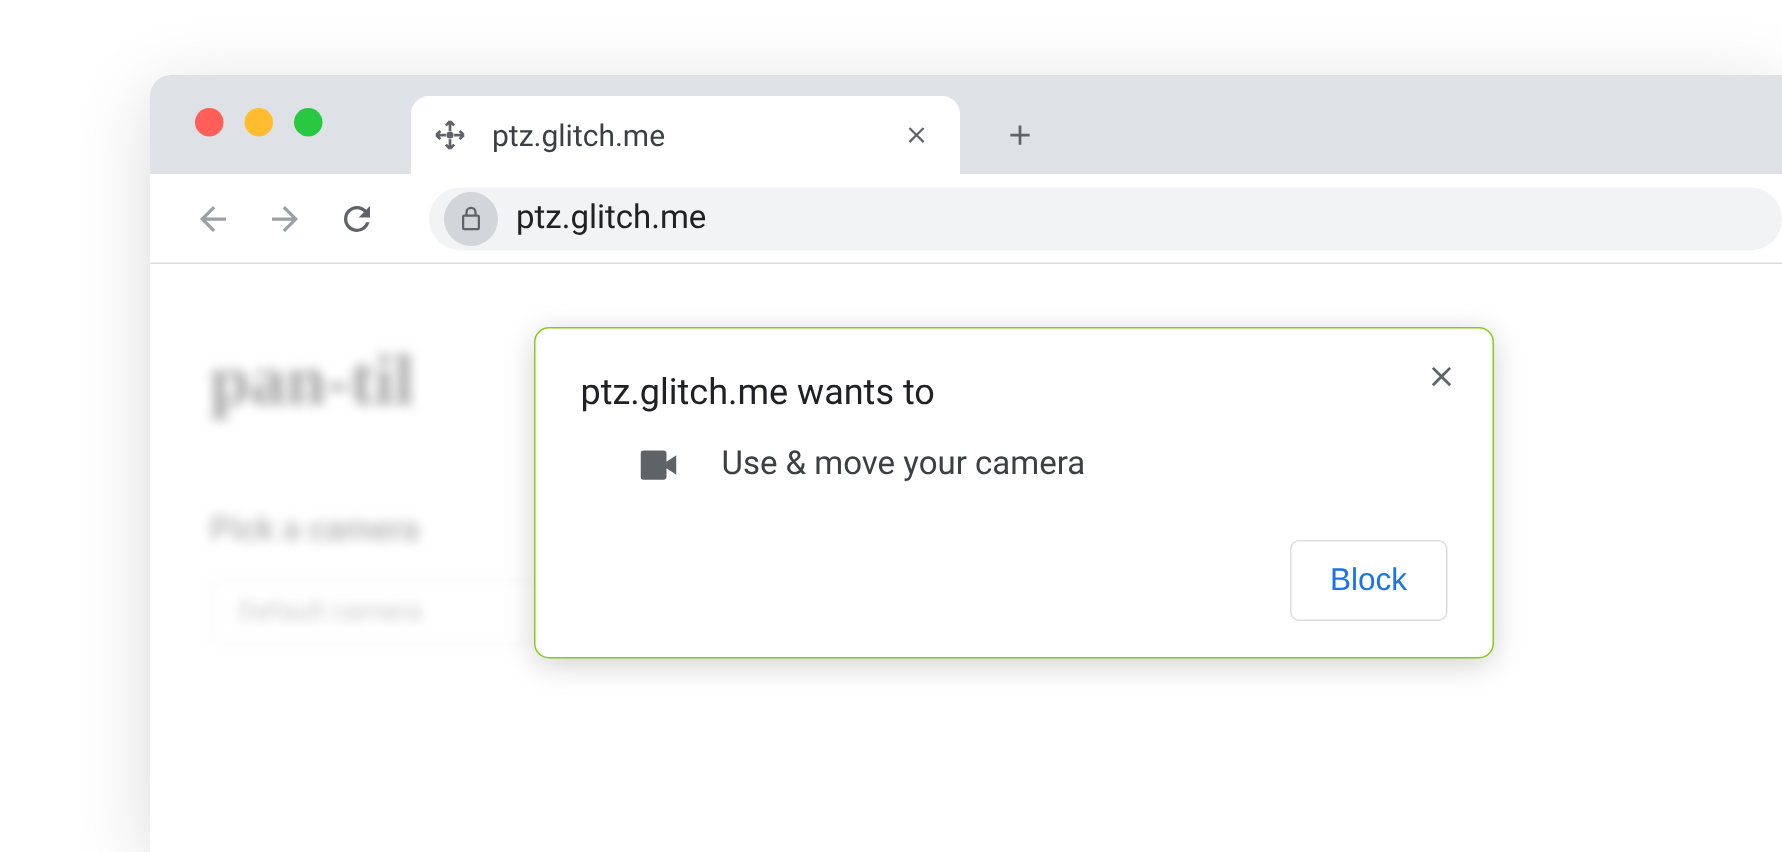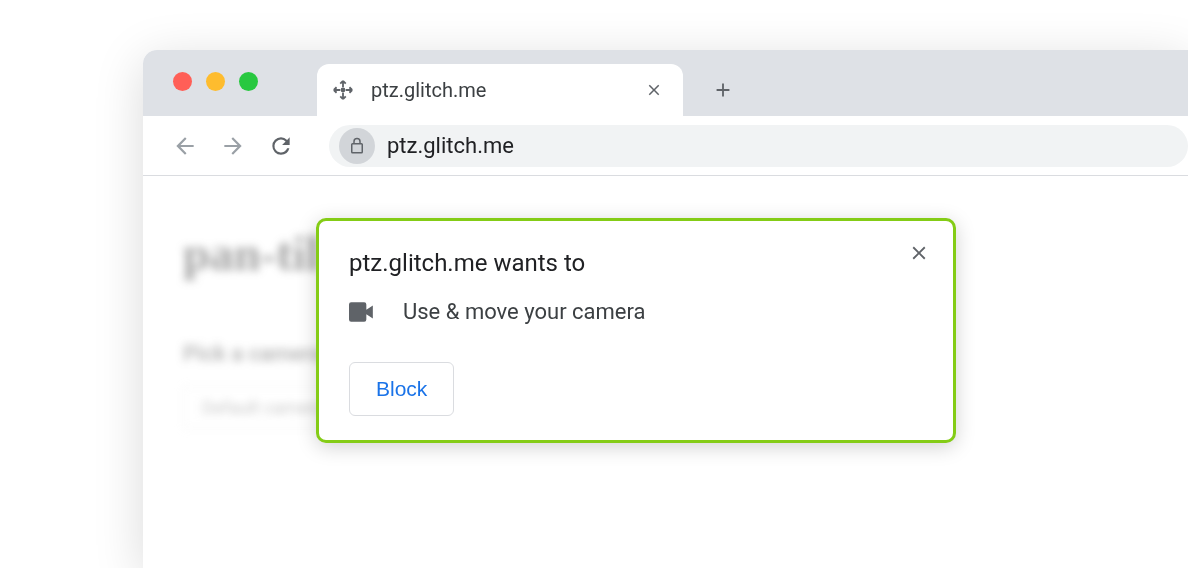--- a/index.html
+++ b/index.html
@@ -17,21 +17,20 @@
     }
     .window-shadow {
       position: absolute;
       left: 100px;
       top: 50px;
       right: 0;
       bottom: 0;
       box-shadow: 0 10px 50px rgba(0,0,0,0.15);
       border-radius: 14px 0 0 0;
       overflow: hidden;
-      margin-left: 43px;
     }
     .window-chrome {
       background: #fff;
       width: 100%;
       height: 100%;
     }
     .top-bar {
       height: 66px;
       background: #dee1e6;
       display: flex;
@@ -173,25 +172,25 @@
       border: 1px solid #ccc;
       border-radius: 4px;
       padding: 10px 18px;
       width: 240px;
       font-size: 18px;
       color: #4a4a4a;
       opacity: 0.3;
     }
     .permission-popup {
       position: absolute;
-      left: 316px;
+      left: 356px;
       top: 218px;
       width: 640px;
       background: #fff;
-      border: 3px solid #84cc16;
+      border: 1px solid #84cc16;
       border-radius: 10px;
       box-shadow: 0 4px 20px rgba(0,0,0,0.18);
       padding: 28px 30px 24px 30px;
       z-index: 100;
     }
     .popup-close {
       position: absolute;
       top: 20px;
       right: 22px;
       width: 24px;
@@ -205,34 +204,35 @@
     .popup-title {
       font-size: 24px;
       color: #202124;
       margin-bottom: 22px;
     }
     .popup-row {
       display: flex;
       align-items: center;
       gap: 28px;
       margin-bottom: 38px;
+      margin-left: 40px;
     }
     .popup-icon {
       width: 26px;
       height: 22px;
       color: #5f6368;
     }
     .popup-icon svg { width: 100%; height: 100%; fill: currentColor; }
     .popup-perm-text {
       font-size: 22px;
       color: #3c4043;
     }
     .popup-buttons {
       display: flex;
-      justify-content: space-between;
+      justify-content: flex-end;
       gap: 14px;
     }
     .popup-btn {
       border: 1px solid #dadce0;
       background: #fff;
       border-radius: 6px;
       padding: 14px 26px;
       font-size: 21px;
       color: #1a73e8;
       cursor: pointer;

